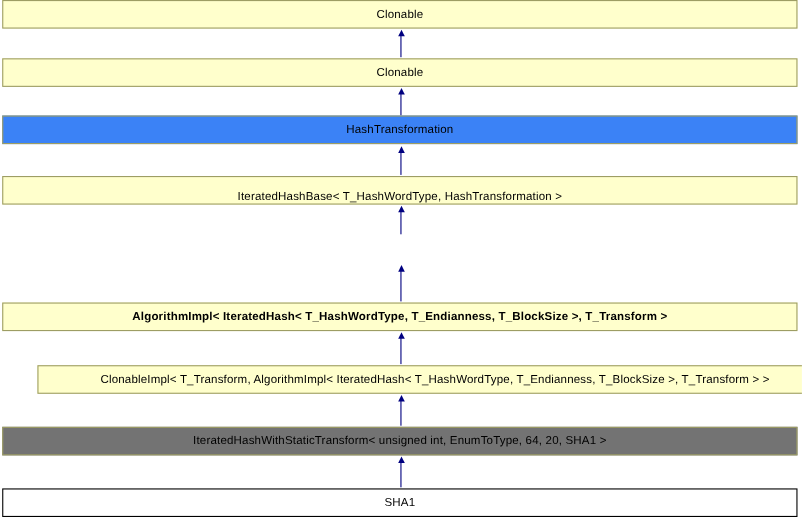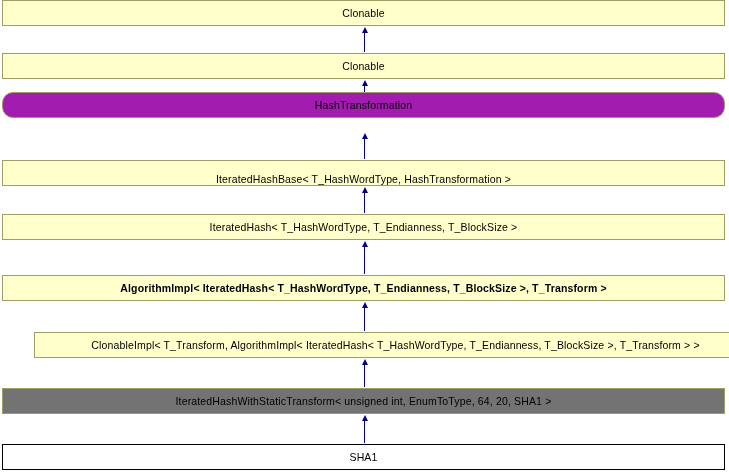--- a/index.html
+++ b/index.html
@@ -110,28 +110,25 @@
     <div class="edge" title="edge-sha1-to-iterated-hash-with-static-transform" style="top: 415px; height: 28px;">
       <div class="head" style="border-bottom-color: rgb(0, 0, 128);"></div>
       <div class="stem" style="background: rgb(0, 0, 128);"></div>
     </div>
     <div class="node" style="top: 0px; background: rgb(255, 255, 204); border-color: rgb(157, 157, 100);">
       <span class="node-label">Clonable</span>
     </div>
     <div class="node" style="top: 53px; background: rgb(255, 255, 204); border-color: rgb(157, 157, 100);">
       <span class="node-label">Clonable</span>
     </div>
-    <div class="node" style="top: 92px; background: #a21caf; border-color: rgb(157, 157, 100); border-radius: 11px;">
+    <div class="node" style="top: 105px; background: #3b82f6; border-color: rgb(157, 157, 100);">
       <span class="node-label">HashTransformation</span>
     </div>
     <div class="node" style="top: 160px; background: rgb(255, 255, 204); border-color: rgb(157, 157, 100); align-items: flex-end;">
       <span class="node-label">IteratedHashBase&lt; T_HashWordType, HashTransformation &gt;</span>
-    </div>
-    <div class="node" style="top: 214px; background: rgb(255, 255, 204); border-color: rgb(157, 157, 100);">
-      <span class="node-label">IteratedHash&lt; T_HashWordType, T_Endianness, T_BlockSize &gt;</span>
     </div>
     <div class="node" style="top: 275px; background: rgb(255, 255, 204); border-color: rgb(157, 157, 100); font-weight: bold;">
       <span class="node-label">AlgorithmImpl&lt; IteratedHash&lt; T_HashWordType, T_Endianness, T_BlockSize &gt;, T_Transform &gt;</span>
     </div>
     <div class="node" style="top: 332px; background: rgb(255, 255, 204); border-color: rgb(157, 157, 100); margin-left: 32px;">
       <span class="node-label">ClonableImpl&lt; T_Transform, AlgorithmImpl&lt; IteratedHash&lt; T_HashWordType, T_Endianness, T_BlockSize &gt;, T_Transform &gt; &gt;</span>
     </div>
     <div class="node" style="top: 388px; background: #737373; border-color: rgb(157, 157, 100);">
       <span class="node-label">IteratedHashWithStaticTransform&lt; unsigned int, EnumToType, 64, 20, SHA1 &gt;</span>
     </div>

